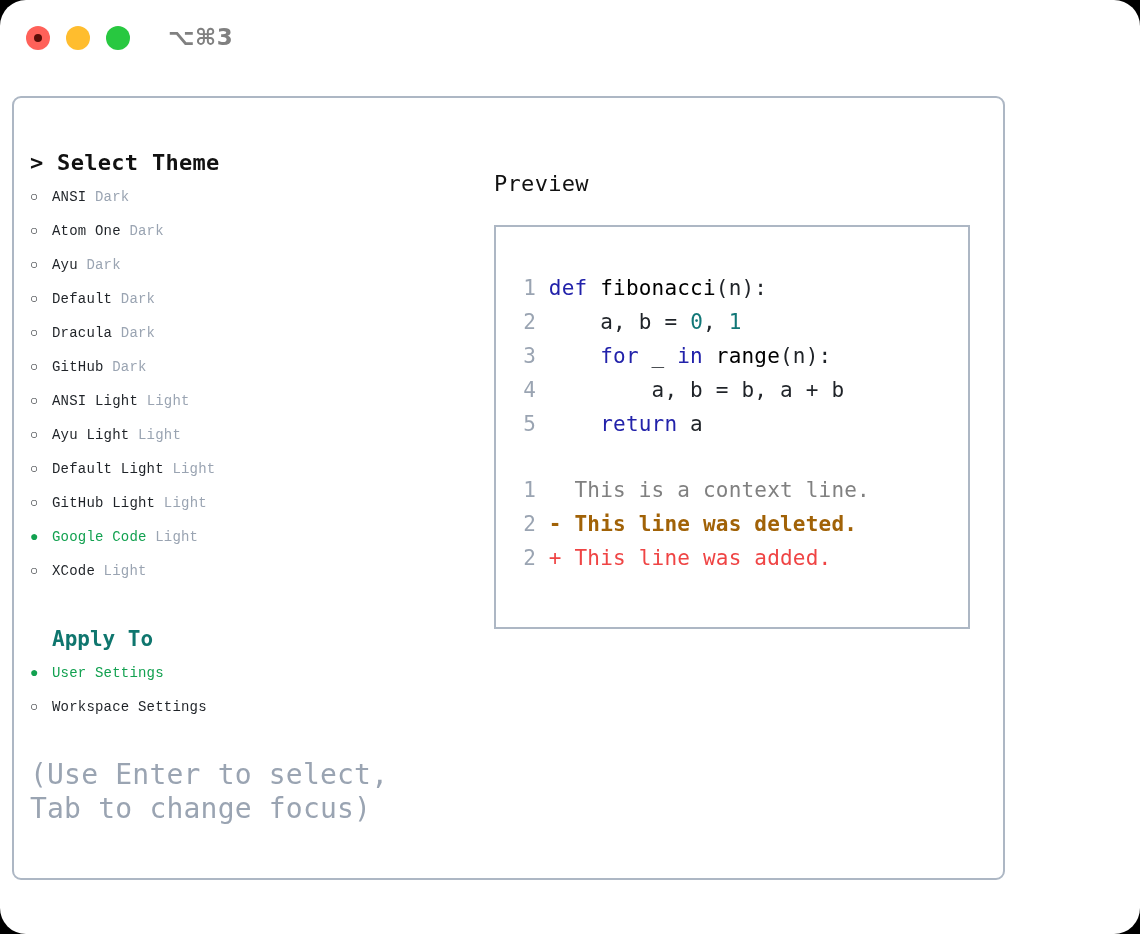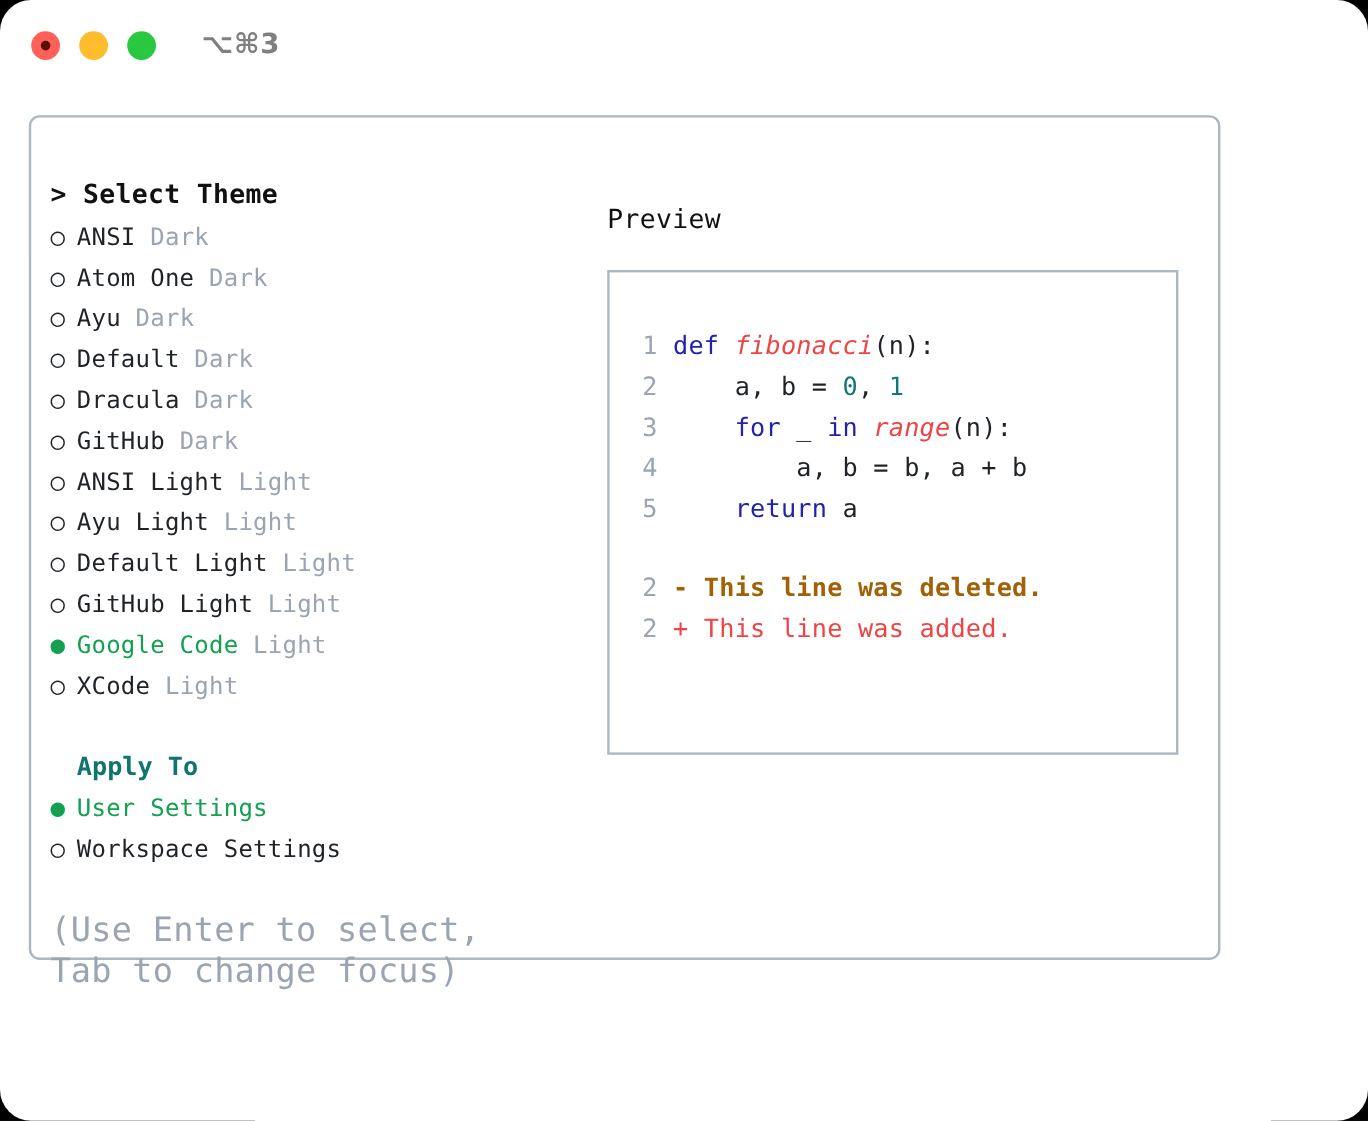--- a/index.html
+++ b/index.html
@@ -57,24 +57,24 @@
     letter-spacing: 0.5px;
     color: #808080;
     font-family: "DejaVu Sans", sans-serif;
     font-weight: 700;
     white-space: pre;
   }
 
   
   #window-panel {
     position: absolute;
-    left: 24px;
+    left: 12px;
     top: 96px;
     width: 993px;
-    height: 704px;
+    height: 784px;
     border: 2px solid #adb7c4;
     border-radius: 9px;
     background: #ffffff;
     box-sizing: border-box;
   }
 
   
   #theme-column {
     position: absolute;
     left: 16px;
@@ -83,25 +83,26 @@
   }
   #theme-header {
     font-size: 22px;
     font-weight: 700;
     color: #111111;
     letter-spacing: 0.3px;
     line-height: 34px;
     white-space: pre;
   }
   .theme-row {
-    font-size: 20px;
+    font-size: 14px;
     line-height: 34px;
     color: #1f2328;
     white-space: pre;
     letter-spacing: 0.2px;
+    font-family: Liberation Mono, monospace;
   }
   .theme-row .bullet {
     display: inline-block;
     width: 22px;
   }
   .theme-row.selected { color: #12a150; }
   .theme-row.selected .bullet { color: #12a150; }
   .theme-row .variant { color: #9aa4b2; }
 
   #apply-section {
@@ -162,21 +163,21 @@
     white-space: pre;
     letter-spacing: 0.2px;
   }
   .lineno {
     display: inline-block;
     width: 24px;
     text-align: right;
     color: #9aa4b2;
   }
   .kw   { color: #2222aa; text-align: right; }
-  .fn   { color: #ef4444; font-style: italic; }
+  .fn   { color: #000000; }
   .num  { color: #117777; }
   .pln  { color: #1f2328; }
 
   #diff-area {
     position: absolute;
     left: 16px;
     top: 246px;
     right: 6px;
   }
   .diff-ctx { color: #808080; }
@@ -230,20 +231,21 @@
       <div id="preview-header">Preview</div>
       <div id="preview-box">
         <div id="code-area">
             <div class="code-line"><span class="lineno">1</span><span class="pln"> </span><span class="kw">def</span><span class="pln"> </span><span class="fn">fibonacci</span><span class="pln">(n):</span></div>
             <div class="code-line"><span class="lineno">2</span><span class="pln"> </span><span class="pln">    a, b = </span><span class="num">0</span><span class="pln">, </span><span class="num">1</span></div>
             <div class="code-line"><span class="lineno">3</span><span class="pln"> </span><span class="pln">    </span><span class="kw">for</span><span class="pln"> _ </span><span class="kw">in</span><span class="pln"> </span><span class="fn">range</span><span class="pln">(n):</span></div>
             <div class="code-line"><span class="lineno">4</span><span class="pln"> </span><span class="pln">        a, b = b, a + b</span></div>
             <div class="code-line"><span class="lineno">5</span><span class="pln"> </span><span class="pln">    </span><span class="kw">return</span><span class="pln"> a</span></div>
           </div>
         <div id="diff-area">
+            <div class="code-line"><span class="lineno">1</span><span class="diff-ctx">   This is a context line.</span></div>
             <div class="code-line"><span class="lineno">2</span><span class="diff-del"> - This line was deleted.</span></div>
             <div class="code-line"><span class="lineno">2</span><span class="diff-add"> + This line was added.</span></div>
           </div>
       </div>
     </div>
 
   </div>
 </div>
 
 </body></html>

